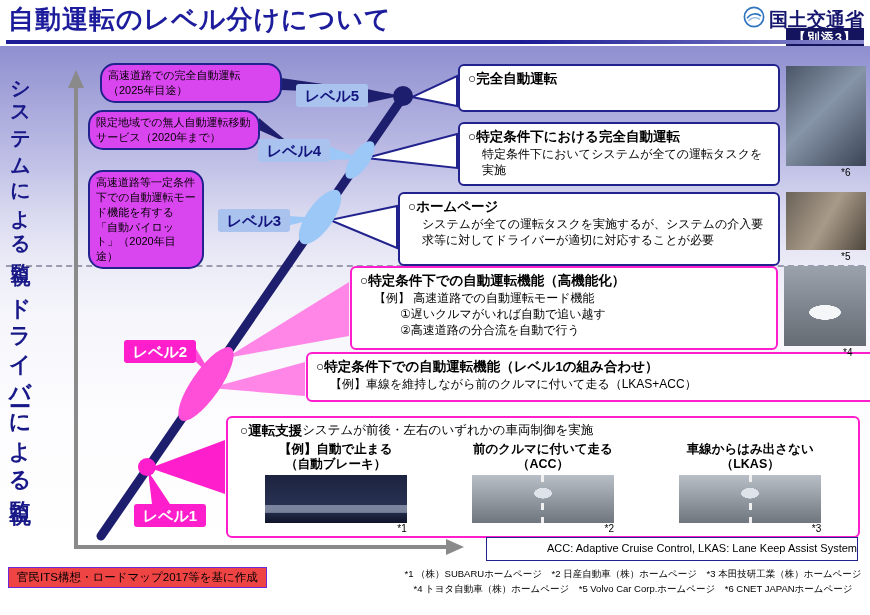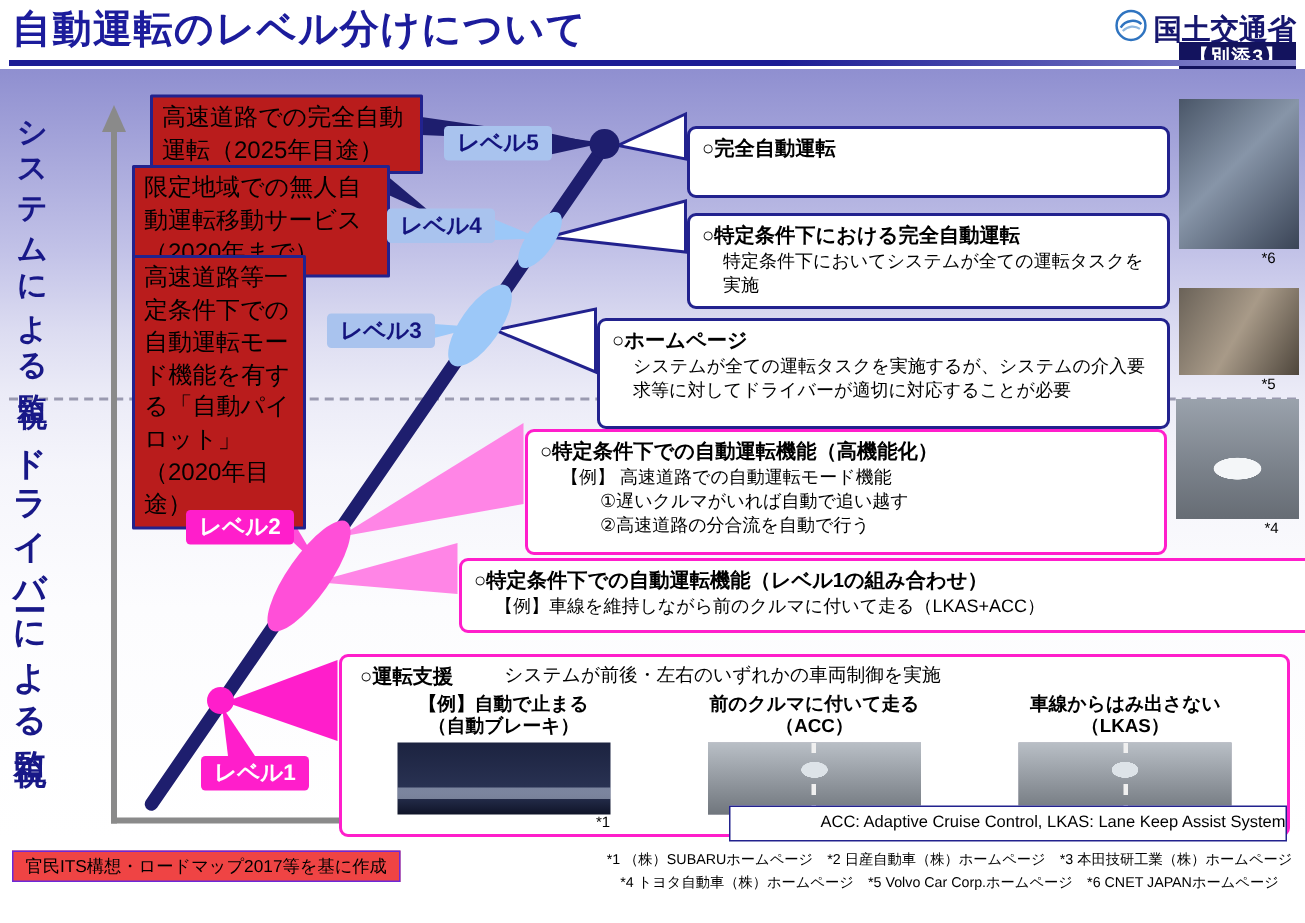--- a/index.html
+++ b/index.html
@@ -29,32 +29,32 @@
 
   svg.layer { position:absolute; left:0; top:0; }
 
   
   .badge { position:absolute; width:72px; height:23px; line-height:23px; text-align:center;
            font-size:15px; font-weight:bold; border-radius:3px; }
   .badge.blue { background:var(--lightblue_badge,#a9c3ee); color:#14147e; }
   .badge.pink { background:var(--magenta,#ff1ecb); color:#fff; }
 
   
-  .callout { position:absolute; background:#b91c1c; border:2px solid var(--navy,#22228e);
-             border-radius:1px; padding:3px 6px; font-size:16px; line-height:1.35; }
-
-  
-  .rbox { position:absolute; background:#fff; border-radius:6px; padding:4px 8px;margin-top:20px; }
+  .callout { position:absolute; background:#d946ef; border:2px solid var(--navy,#22228e);
+             border-radius:15px; padding:3px 6px; font-size:11px; line-height:1.35; }
+
+  
+  .rbox { position:absolute; background:#fff; border-radius:6px; padding:4px 8px; }
   .rbox.navy { border:2.5px solid var(--navy,#22228e); }
   .rbox.pinkb{ border:2.5px solid var(--magenta,#ff1ecb); }
   .rbox .t  { font-size:13.5px; font-weight:bold; line-height:1.3; }
   .rbox .b  { font-size:12px; padding-left:14px; line-height:1.35; }
   .rbox .bb { font-size:12px; padding-left:40px; line-height:1.35; }
 
-  .l1head { display:flex; align-items:center; gap:34px; padding-left:4px; }
+  .l1head { display:flex; align-items:center; padding-left:4px; }
   .l1head .sub { font-size:12.5px; }
   .l1cols { display:flex; justify-content:space-between; margin-top:2px; }
   .l1col  { width:32.5%; text-align:center; }
   .l1col .cap { font-size:12.5px; font-weight:bold; line-height:1.22; }
   .l1col .ph  { width:142px; height:48px; margin:3px auto 0; }
   .l1col .pref{ width:142px; margin:0 auto; text-align:right; font-size:10px; }
 
   
   .ph { background:#889; }
   .abs { position:absolute; }

